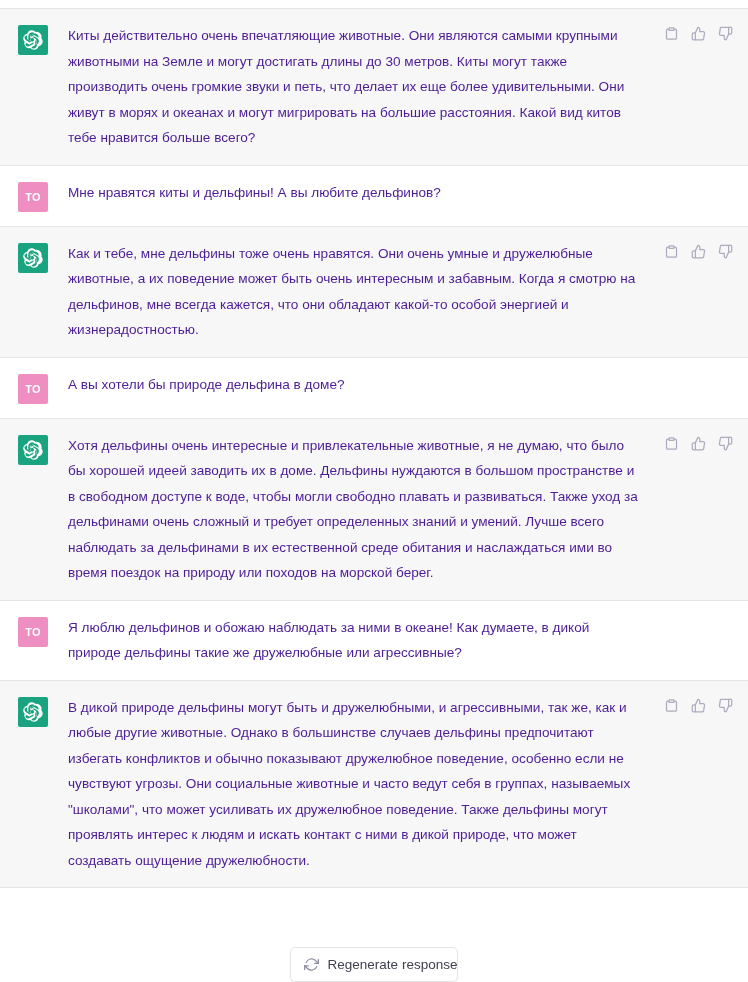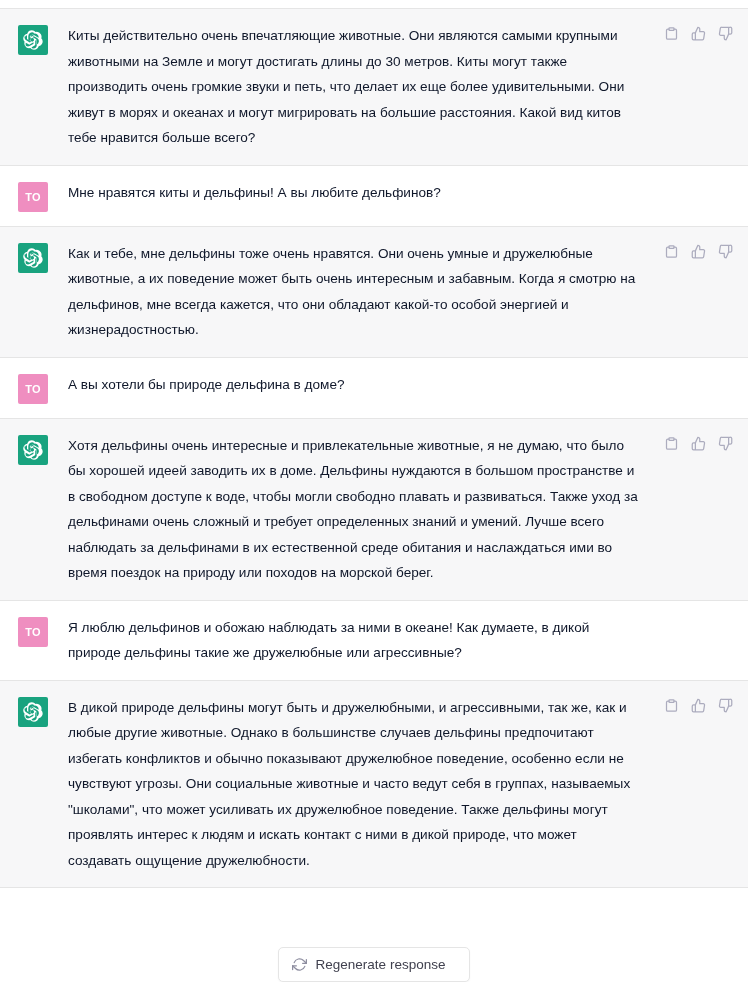--- a/index.html
+++ b/index.html
@@ -53,21 +53,21 @@
     font-weight: 600;
     letter-spacing: 0.3px;
     overflow: hidden;
   }
   .avatar.assistant { background: #19a37f; }
   .avatar.user { background: #ef8ec0; }
   .avatar svg { display: block; }
   .msg-body {
     margin-left: 20px;
     margin-right: 110px;
-    color: #0f172a;
+    color: #4c1d95;
     font-size: 13.6px;
     line-height: 25.5px;
     word-wrap: break-word;
     white-space: normal;
     max-width: 590px;
     padding-top: 0px;
   }
   .msg-actions {
     position: absolute;
     right: 14px;
@@ -99,21 +99,21 @@
     pointer-events: none;
   }
   .regen-btn {
     pointer-events: auto;
     display: inline-flex;
     align-items: center;
     gap: 9px;
     background: #ffffff;
     border: 1px solid #e5e5e5;
     border-radius: 5px;
-    padding: 9px 24px 9px 13px;
+    padding: 9px 0 9px 13px;
     font-size: 13.5px;
     color: #40414f;
     cursor: pointer;
     box-shadow: 0 1px 2px rgba(0,0,0,0.04);
     font-family: "Liberation Sans", sans-serif;
     white-space: nowrap;
   }
   .regen-btn .regen-icon {
     width: 15px; height: 15px;
     color: #8e8ea0;

